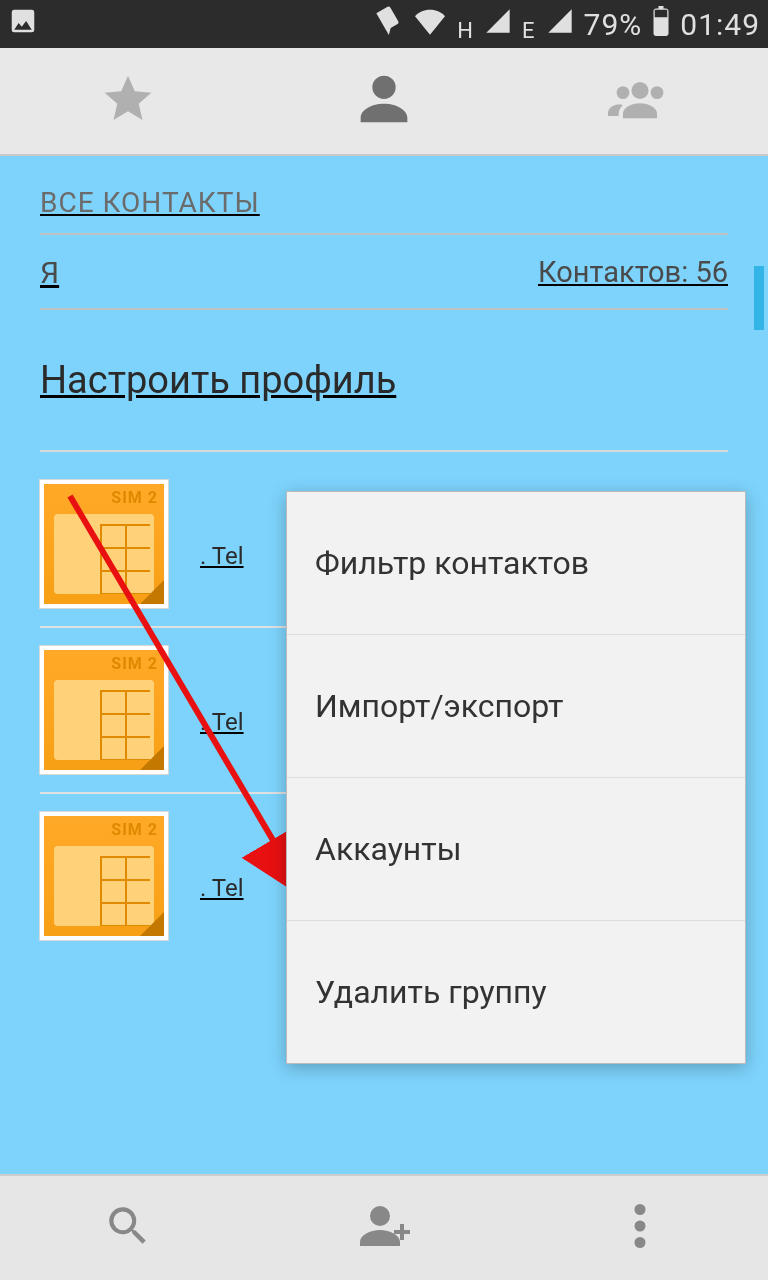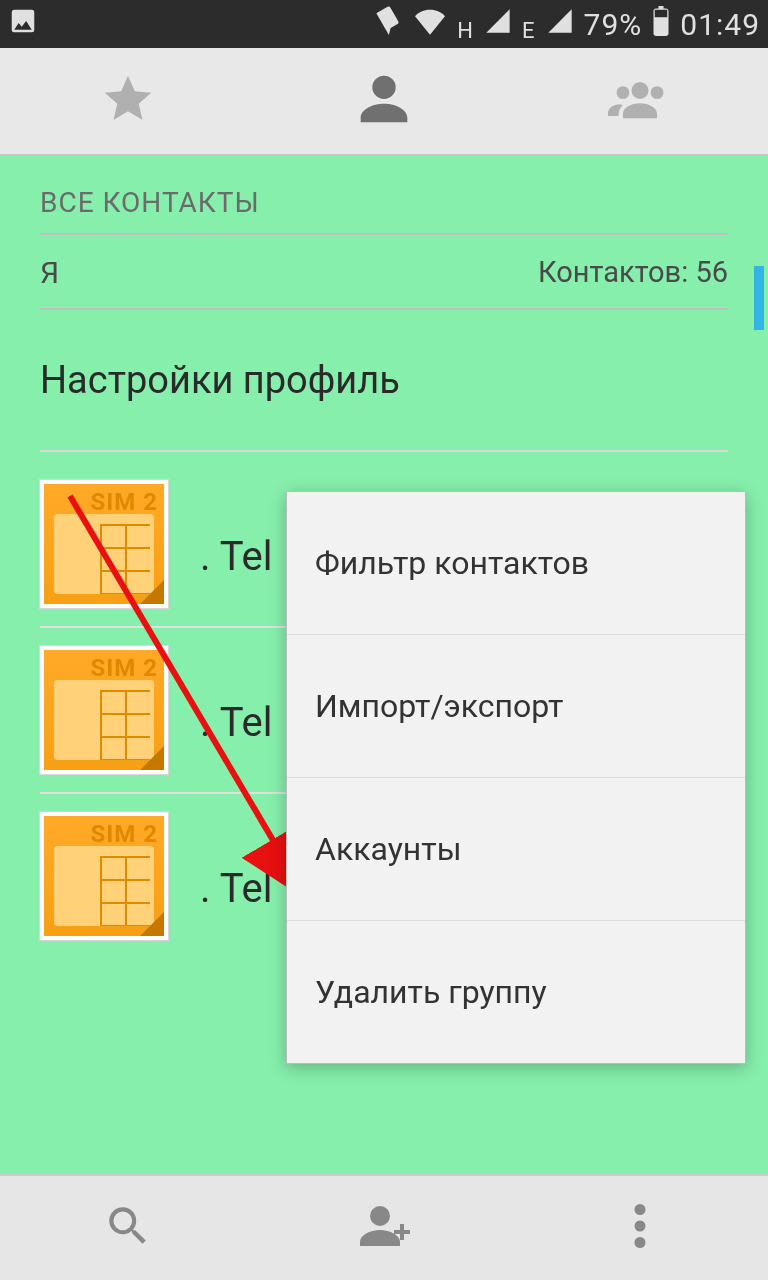--- a/index.html
+++ b/index.html
@@ -40,22 +40,23 @@
     align-items: center;
     justify-content: center;
   }
   .tab svg { fill: #b0b0b0; }
   .tab.active svg { fill: #707070; }
 
   
   .content {
     position: relative;
     height: 1018px;
-    background: #86efac;
+    background: #7dd3fc;
     overflow: hidden;
+    text-decoration: underline;
   }
   .section-header {
     padding: 30px 40px 14px 40px;
     font-size: 28px;
     color: #6b6b6b;
     letter-spacing: 1px;
     border-bottom: 2px solid #c0c0c0;
     margin: 0 40px;
   }
   .me-row {
@@ -101,32 +102,32 @@
   .sim-icon .lines {
     position:absolute; top:40px; right:14px; width:50px; height:70px;
     background-image:
       linear-gradient(#e08a00 2px, transparent 2px),
       linear-gradient(90deg, #e08a00 2px, transparent 2px);
     background-size: 100% 23px, 25px 100%;
   }
   .sim-icon .label {
     position: absolute;
     top: 4px; right: 6px;
-    font-size: 24px;
+    font-size: 16px;
     font-weight: bold;
     color: #e08800;
     letter-spacing: 1px;
   }
   .sim-icon .cut {
     position:absolute; bottom:0; right:0;
     width:0; height:0;
     border-left: 24px solid transparent;
     border-bottom: 24px solid #c47800;
   }
-  .contact-name { font-size: 40px; color: #2a2a2a; margin-top: 24px; }
+  .contact-name { font-size: 24px; color: #2a2a2a; margin-top: 24px; }
 
   
   .scroll-ind { position:absolute; right:4px; top:110px; width:10px; height:64px; background:#32b4e6;}
 
   
   .bottom-bar {
     position: absolute;
     bottom: 0; left: 0; right: 0;
     height: 106px;
     background: #e6e6e6;
@@ -235,21 +236,21 @@
 <div class="content">
   <div class="scroll-ind"></div>
 
   <div class="section-header" style="padding-left:0;padding-right:0;">ВСЕ КОНТАКТЫ</div>
 
   <div class="me-row">
     <span>Я</span>
     <span class="count">Контактов: 56</span>
   </div>
 
-  <div class="profile">Настройки профиль</div>
+  <div class="profile">Настроить профиль</div>
 
   <div class="contact-list">
     <div class="contact-row">
       <div class="sim-icon">
         <span class="label">SIM 2</span>
         <div class="inner"></div>
           <div class="lines"></div>
           <div class="cut"></div>
       </div>
       <span class="contact-name">. Tel</span>

